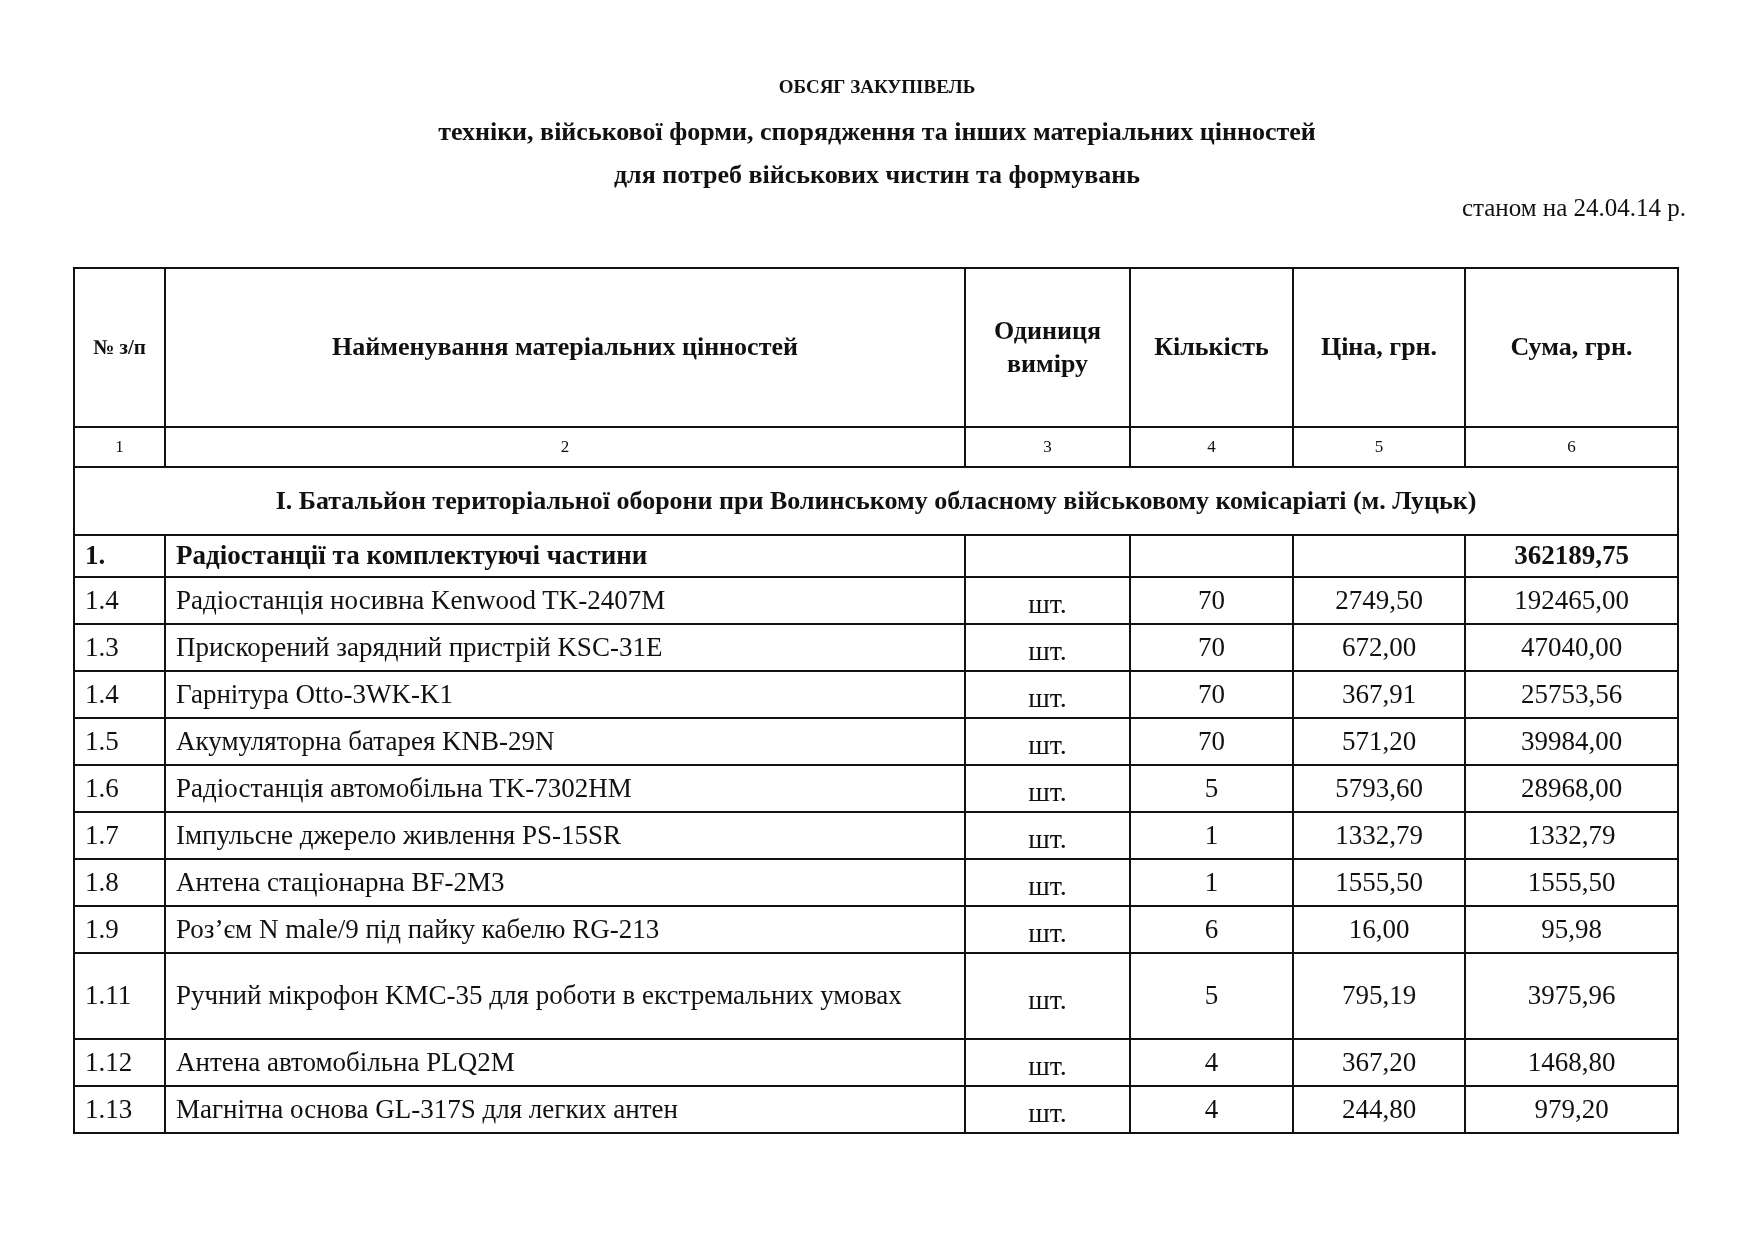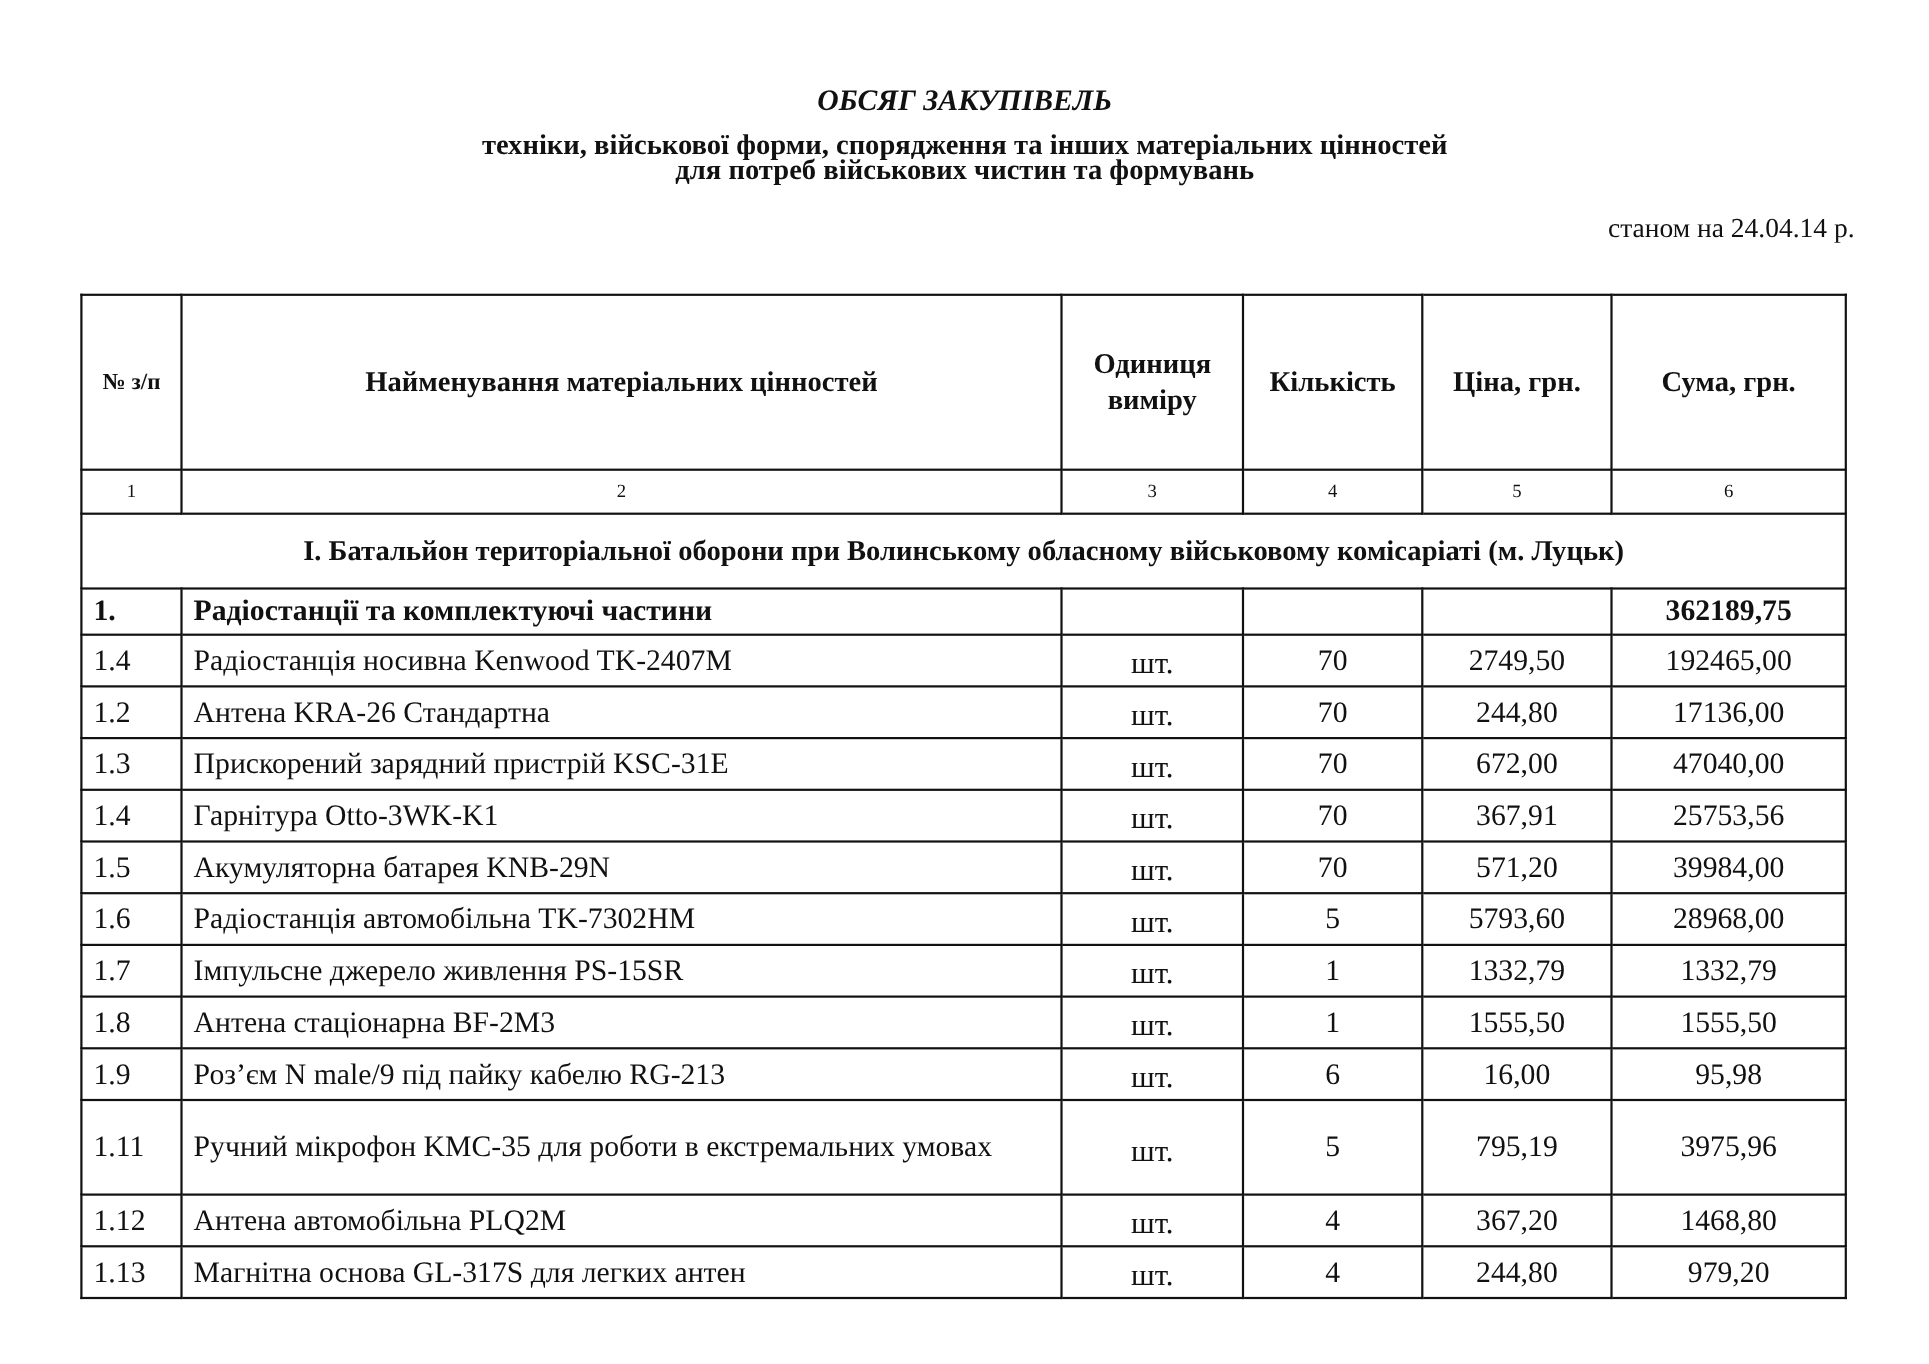--- a/index.html
+++ b/index.html
@@ -1,21 +1,21 @@
 <!DOCTYPE html>
 <html><head>
 <meta charset="utf-8">
 <style>
   html, body { margin: 0; padding: 0; background: #ffffff; }
   body { width: 1754px; height: 1240px; position: relative; overflow: hidden;
          font-family: "Liberation Serif", "DejaVu Serif", serif; color: #111; }
   .title-block { position: absolute; left: 0; width: 1754px; text-align: center; font-weight: bold; }
-  .t1 { top: 76px; font-size: 27px; font-style: italic; }
+  .t1 { top: 76px; font-size: 19px; }
   .t2 { top: 117px; font-size: 26px; }
-  .t3 { top: 140px; font-size: 26px; }
+  .t3 { top: 160px; font-size: 26px; }
   .date { position: absolute; top: 194px; right: 68px; font-size: 25px; }
   table { position: absolute; left: 73px; top: 231px; width: 1604px; border-collapse: collapse; table-layout: fixed; margin-top: 36px; }
   td, th { border: 2.5px solid #111; padding: 0 10px; font-size: 27px; line-height: 1.25; }
   th { font-weight: bold; text-align: center; height: 157px; font-size: 26px; }
   th.small { font-size: 21px; }
   tr.nums td { height: 38px; font-size: 17px; text-align: center; padding: 0; }
   tr.section td { height: 66px; text-align: center; font-weight: bold; font-size: 26px; }
   tr.group td { height: 40px; font-weight: bold; }
   tr.item td { height: 39px; }
   tr.item.tall td { height: 78px; }
@@ -69,28 +69,20 @@
       <td></td>
       <td class="c">362189,75</td>
     </tr>
   <tr class="item">
         <td>1.4</td>
         <td>Радіостанція носивна Kenwood TK-2407M</td>
         <td class="unit">шт.</td>
         <td class="c">70</td>
         <td class="c">2749,50</td>
         <td class="c">192465,00</td>
-      </tr>
-      <tr class="item">
-        <td>1.2</td>
-        <td>Антена KRA-26 Стандартна</td>
-        <td class="unit">шт.</td>
-        <td class="c">70</td>
-        <td class="c">244,80</td>
-        <td class="c">17136,00</td>
       </tr>
       <tr class="item">
         <td>1.3</td>
         <td>Прискорений зарядний пристрій KSC-31E</td>
         <td class="unit">шт.</td>
         <td class="c">70</td>
         <td class="c">672,00</td>
         <td class="c">47040,00</td>
       </tr>
       <tr class="item">

